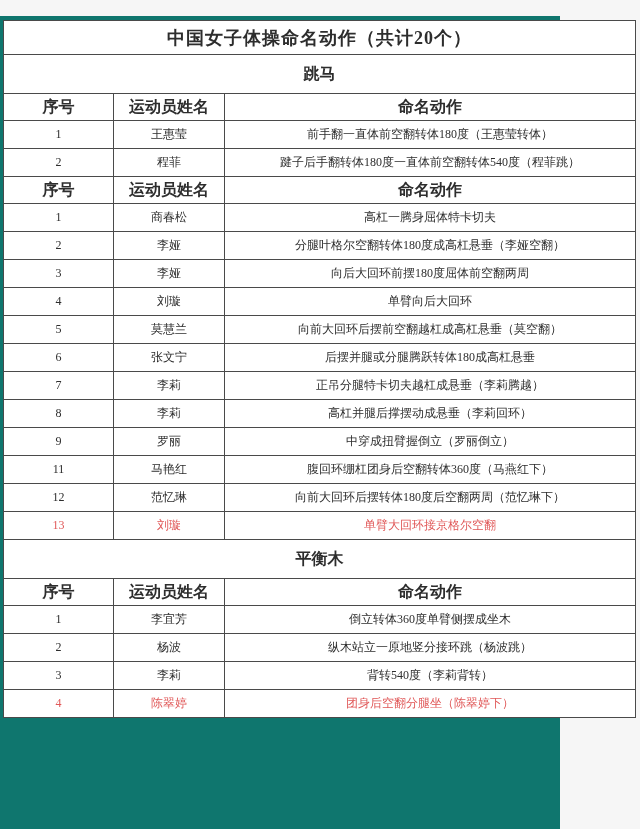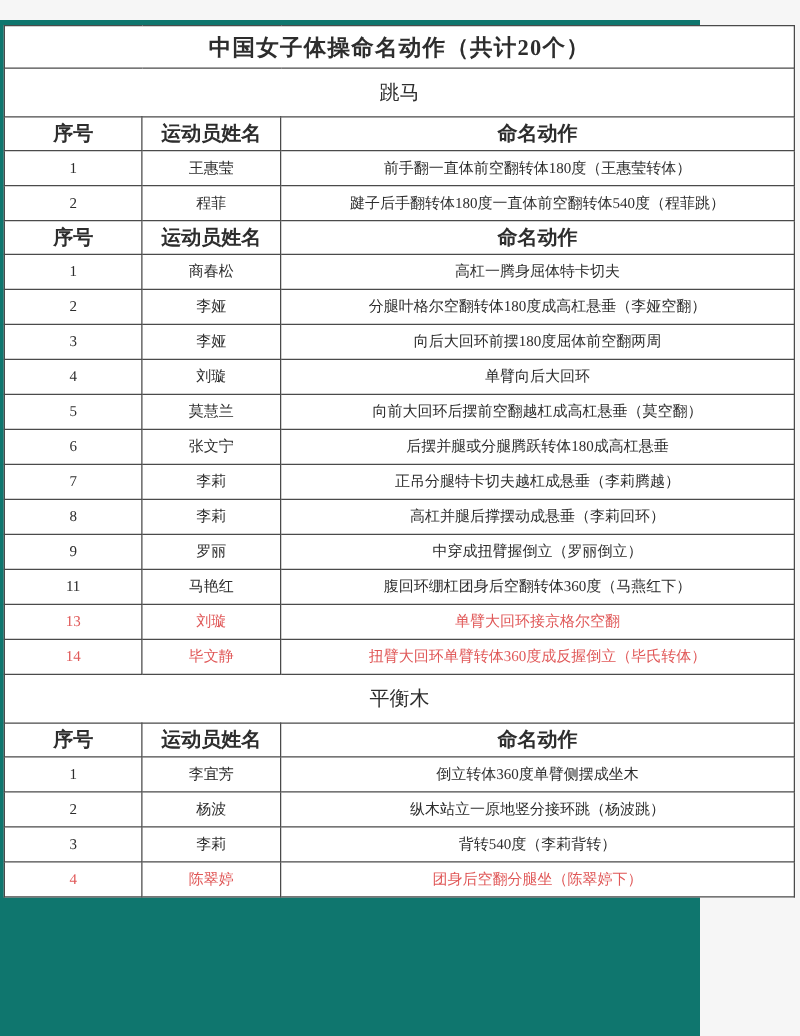--- a/index.html
+++ b/index.html
@@ -34,21 +34,21 @@
     overflow: hidden;
     white-space: nowrap;
   }
   td.title-cell {
     font-weight: bold;
     font-size: 18px;
     height: 33px;
     letter-spacing: 1px;
   }
   td.section-cell {
-    font-weight: normal;
+    font-weight: bold;
     font-size: 16px;
     height: 38px;
   }
   td.head-cell {
     font-weight: bold;
     font-size: 16px;
     height: 26px;
   }
   td.data-cell {
     font-size: 12px;
@@ -138,29 +138,29 @@
         <tr>
           <td class="data-cell">9</td>
           <td class="data-cell">罗丽</td>
           <td class="data-cell">中穿成扭臂握倒立（罗丽倒立）</td>
         </tr>
         <tr>
           <td class="data-cell">11</td>
           <td class="data-cell">马艳红</td>
           <td class="data-cell">腹回环绷杠团身后空翻转体360度（马燕红下）</td>
         </tr>
+        <tr>
+          <td class="data-cell">12</td>
+          <td class="data-cell">范忆琳</td>
+          <td class="data-cell">向前大回环后摆转体180度后空翻两周（范忆琳下）</td>
+        </tr>
         <tr class="red-row">
           <td class="data-cell">13</td>
           <td class="data-cell">刘璇</td>
           <td class="data-cell">单臂大回环接京格尔空翻</td>
-        </tr>
-        <tr class="red-row">
-          <td class="data-cell">14</td>
-          <td class="data-cell">毕文静</td>
-          <td class="data-cell">扭臂大回环单臂转体360度成反握倒立（毕氏转体）</td>
         </tr>
         <tr>
           <td class="section-cell" colspan="3">平衡木</td>
         </tr>
         <tr>
           <td class="head-cell">序号</td>
           <td class="head-cell">运动员姓名</td>
           <td class="head-cell">命名动作</td>
         </tr>
         <tr>

